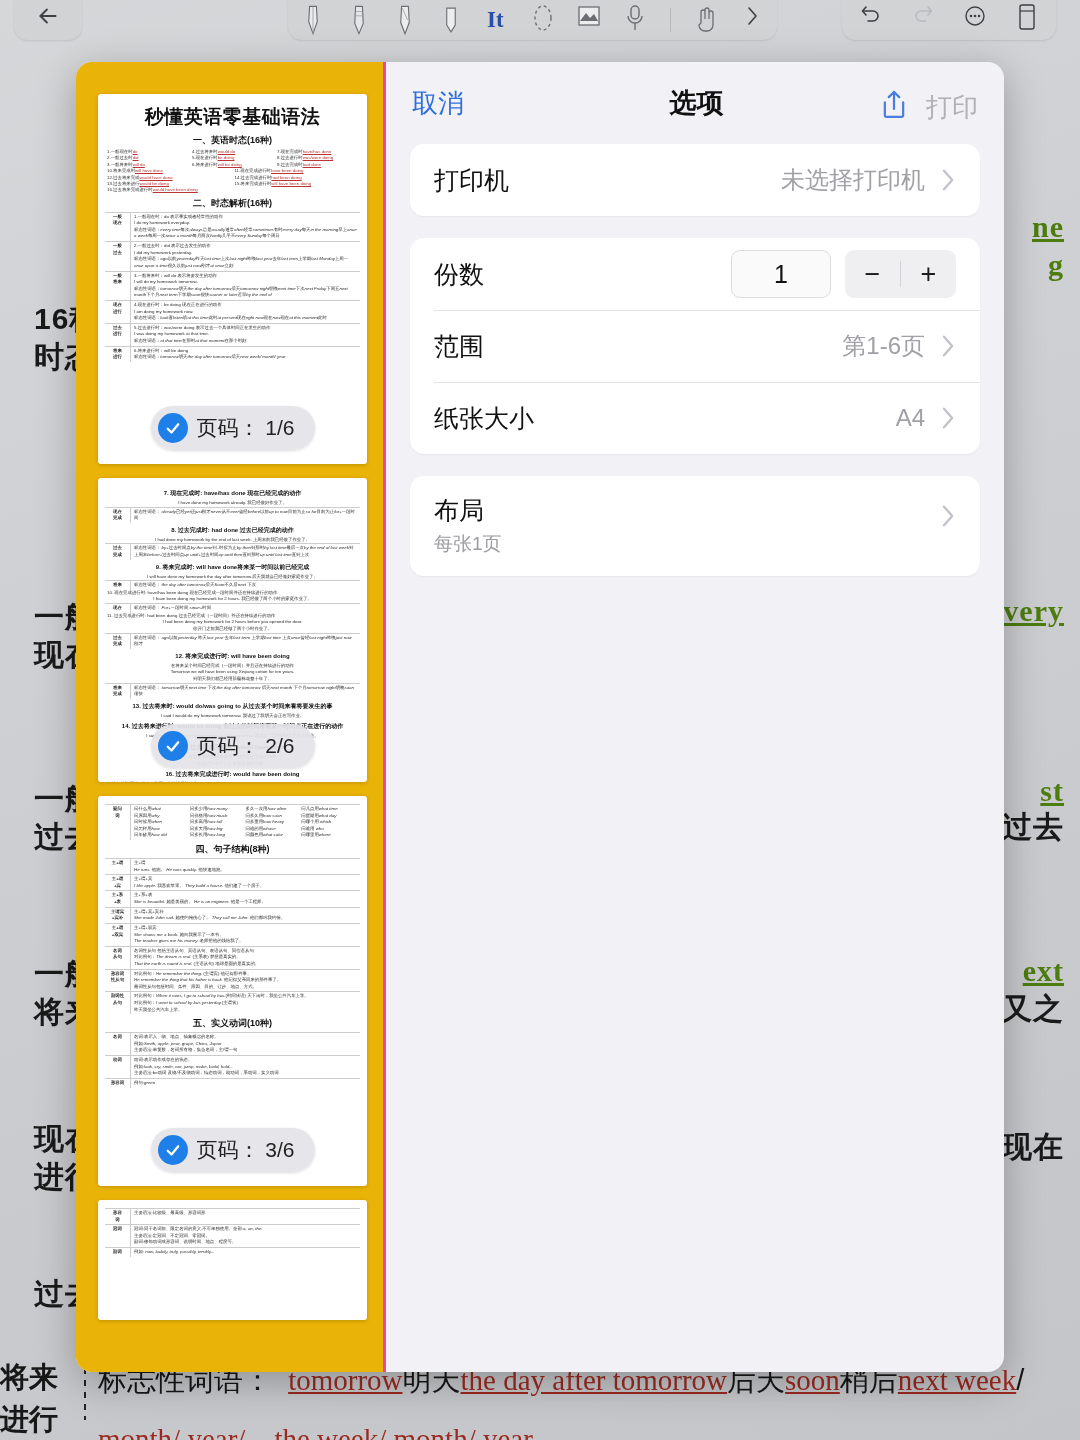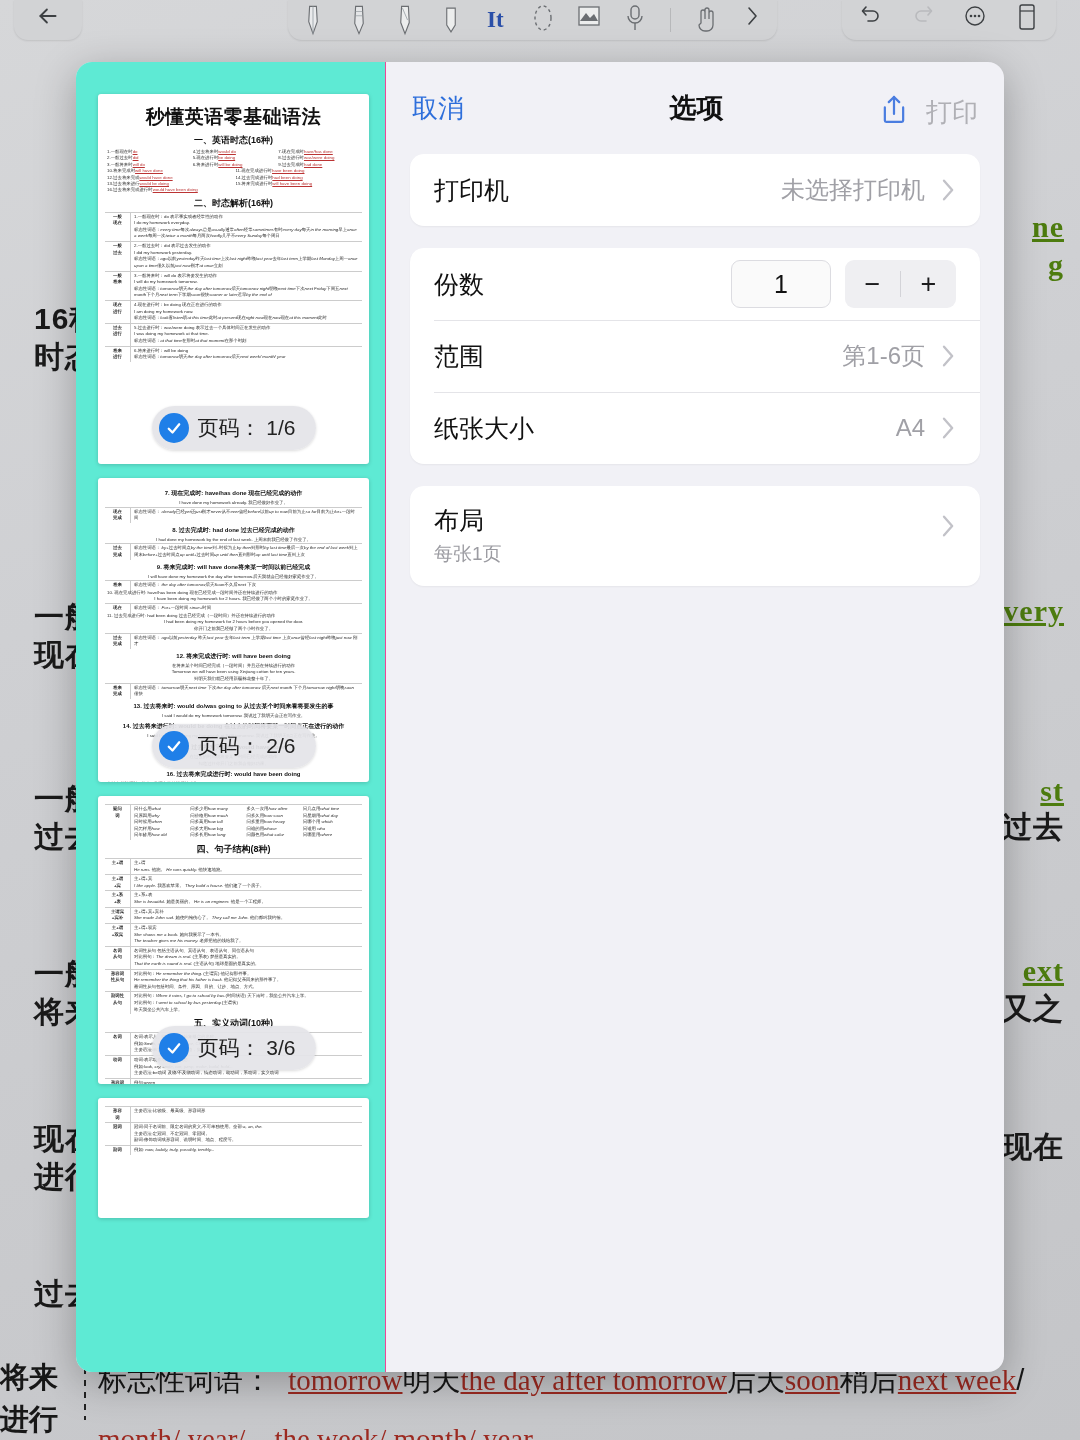--- a/index.html
+++ b/index.html
@@ -56,22 +56,22 @@
                    font-weight:700; color:#171717; line-height:1.45; }
 
   
   #print-panel {
     position:absolute; left:76px; top:62px; width:928px; height:1310px;
     background:#f1f1f6; border-radius:16px; overflow:hidden;
     box-shadow:0 10px 40px rgba(0,0,0,.28);
     display:flex;
   }
   #preview-pane {
-    width:310px; flex:0 0 310px; background:#5eead4;
-    border-right:1px solid #ec4899;
+    width:310px; flex:0 0 310px; background:#eab308;
+    border-right:3px solid #ec4899;
     position:relative; overflow:hidden;
     padding:32px 16px 0 22px;
   }
   #options-pane { flex:1; position:relative; }
 
   
   .thumb { position:relative; background:#fff; border-radius:3px; margin-bottom:14px;
            box-shadow:0 1px 4px rgba(0,0,0,.18); overflow:hidden; padding:8px 7px; }
   .thumb-badge {
     position:absolute; left:50%; transform:translateX(-50%); bottom:14px;
@@ -95,21 +95,21 @@
   .mini-line { font-size:4.4px; line-height:1.5; color:#2a2a2a; padding:0 2px;
                white-space:nowrap; overflow:hidden; }
   .mini-tbl { display:flex; font-size:4.4px; line-height:1.5; color:#2a2a2a;
               border-top:.5px solid #ccc; }
   .mini-tbl .lbl { flex:0 0 26px; font-weight:700; text-align:center; padding:1px 0;
                    border-right:.5px solid #ccc; }
   .mini-tbl .bdy { flex:1; padding:1px 3px; overflow:hidden; }
   .mini-center { text-align:center; font-weight:700; font-size:6px; margin:3px 0 2px; color:#111; }
 
   
-  .opt-header { height:92px; display:flex; align-items:center; padding:0 26px;
+  .opt-header { height:82px; display:flex; align-items:center; padding:0 26px;
                 position:relative; }
   .opt-cancel { color:#2e6fdb; font-size:26px; cursor:pointer; }
   .opt-title { position:absolute; left:3px; right:0; text-align:center; font-size:27px;
                font-weight:700; color:#111; pointer-events:none; }
   .opt-right { margin-left:auto; display:flex; align-items:center; gap:16px;margin-top:8px; }
   .share-ico { color:#4a7de0; }
   .opt-print { font-size:26px; color:#b0b0b5; }
 
   .card { background:#fff; border-radius:14px; margin:0 24px 22px 24px; overflow:hidden;
           box-shadow:0 1px 2px rgba(0,0,0,.05); }
@@ -396,21 +396,21 @@
       <div class="thumb-badge">
         <span class="check-circle">
           <svg width="18" height="18" viewBox="0 0 24 24" fill="none" stroke="#fff" stroke-width="3" stroke-linecap="round" stroke-linejoin="round">
               <path d="M5 13l5 5L19 7"></path>
             </svg>
         </span>
         <span class="badge-text">页码： 2/6</span>
       </div>
     </div>
 
-    <div class="thumb" style="height:288px">
+    <div class="thumb" style="height:390px">
       <div class="mini-tbl">
           <div class="lbl">疑问<br>词</div>
           <div class="bdy">
         <div class="r" style="display:flex">
               <span style="flex:1">问什么用<em>what</em></span>
               <span style="flex:1">问多少用<em>how many</em></span>
               <span style="flex:1">多久一次用<em>how often</em></span>
               <span style="flex:1">问几点用<em>what time</em></span>
             </div>
         <div class="r" style="display:flex">

